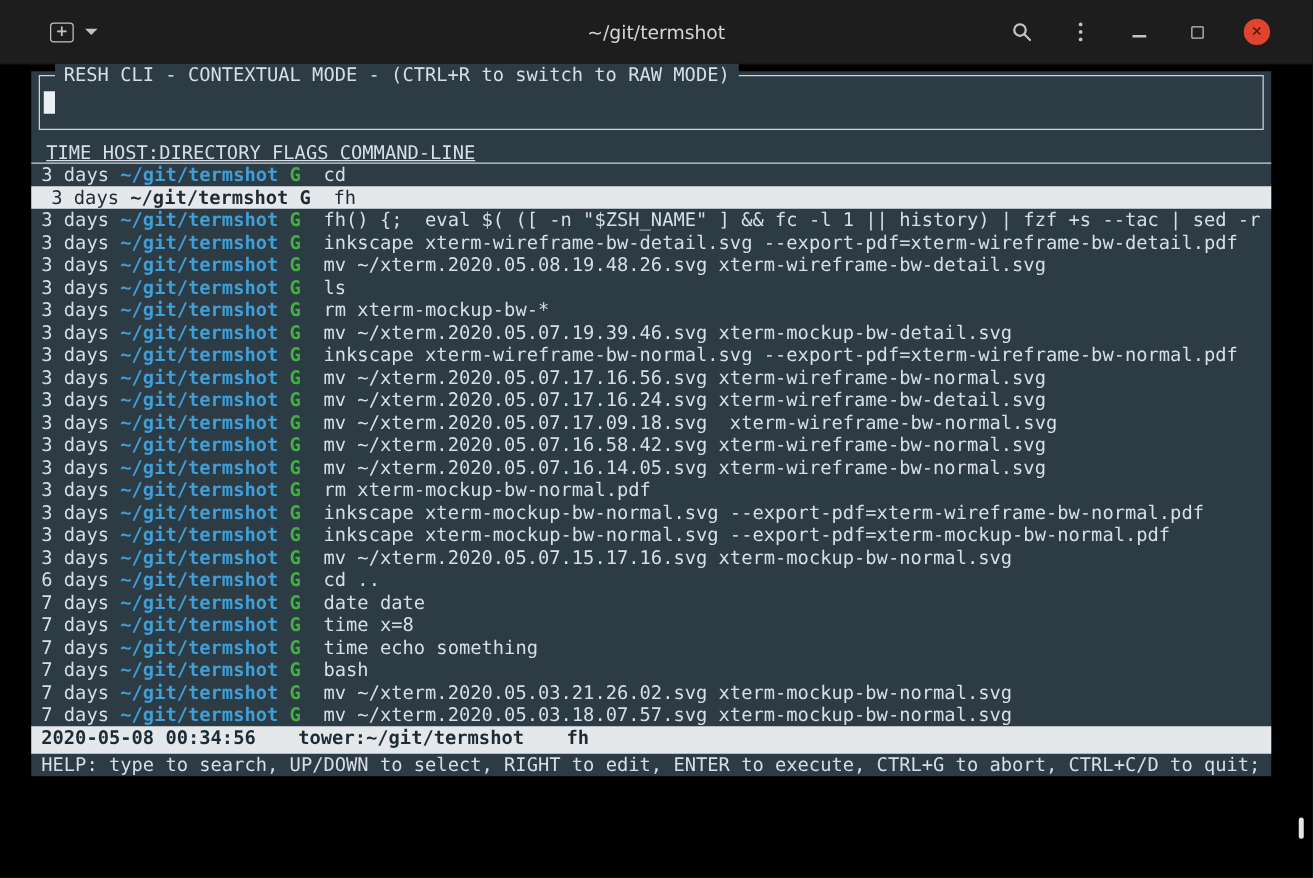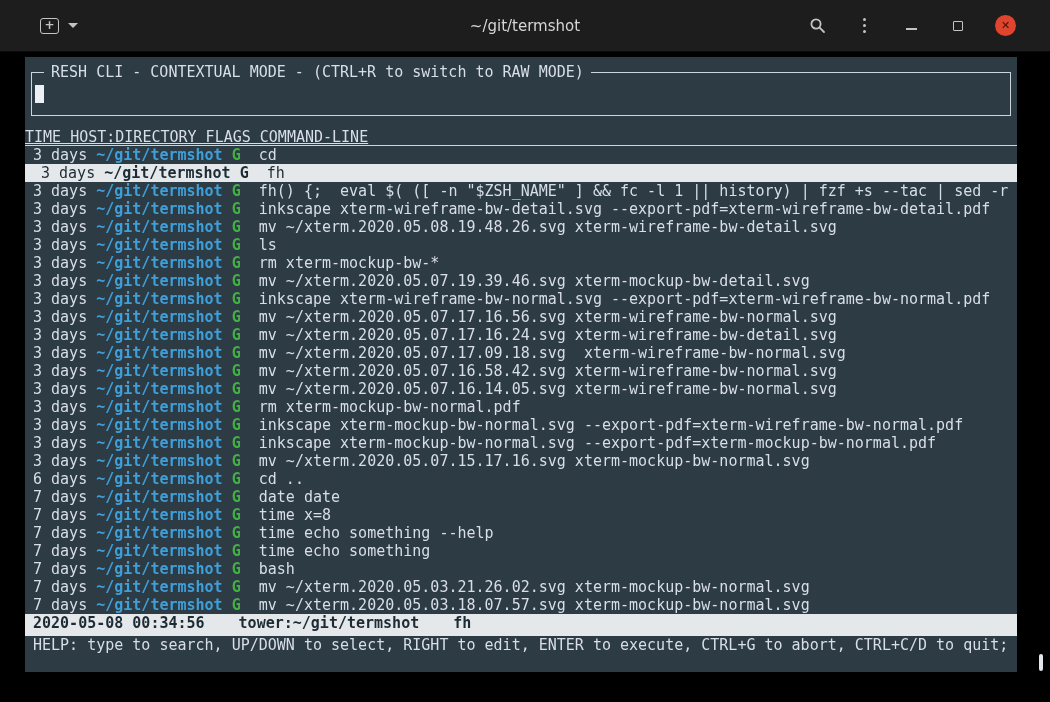--- a/index.html
+++ b/index.html
@@ -50,32 +50,32 @@
     width: 992px;
     background: var(--background, #2d3b45);
     color: var(--foreground, #d8dee9);
     font-family: "DejaVu Sans Mono", "Liberation Mono", monospace;
     font-size: 15px; line-height: 18px;
     padding-top: 3px;
   }
 
   
   .search-box {
-    position: relative; margin: 12px 6px; height: 44px;
+    position: relative; margin: 0 6px; height: 44px;
     border: 1px solid var(--line, #ccd5da);
   }
   .box-title {
     position: absolute; top: -10px; left: 12px;
     background: var(--background, #2d3b45); padding: 0 7px;
     color: var(--foreground, #d8dee9); white-space: pre;
   }
   .cursor-block { position: absolute; left: 3px; top: 12px; width: 9px; height: 18px; background: #eceff4; }
 
   .table-header {
-    margin-top: 9px; height: 18px; padding-left: 0;
+    margin-top: 9px; height: 18px; padding-left: 12px;
     border-bottom: 1px solid var(--line, #ccd5da);
     white-space: pre; overflow: hidden;
     text-decoration: underline;
   }
 
   .rows { }
   .row { height: 18px; white-space: pre; overflow: hidden; padding-left: 8px; }
   .row .t { color: var(--foreground, #d8dee9); }
   .row .h { color: var(--host, #3f9fd8); font-weight: bold; }
   .row .f { color: var(--flag, #43b043); font-weight: bold; }
@@ -85,21 +85,21 @@
     color: var(--selection-fg, #1d2b35);
   }
 
   .status-bar {
     height: 22px; background: var(--selection-bg, #e4e8ea); color: var(--selection-fg, #1d2b35);
     font-weight: bold; white-space: pre; overflow: hidden;
     display: flex; padding-left: 8px;
   }
   .status-gap { display: inline-block; width: 34px; }
 
-  .help-line { height: 36px; padding-left: 8px; white-space: pre; overflow: hidden; }
+  .help-line { height: 18px; padding-left: 8px; white-space: pre; overflow: hidden; }
 
   .scrollbar-thumb {
     position: absolute; right: 7px; bottom: 31px; width: 4px; height: 17px;
     background: #e2e6e9; border-radius: 2px;
   }
 </style>
 </head>
 <body>
 
 <div class="window">
@@ -165,21 +165,20 @@
           <div class="row"><span class="t">3 days </span><span class="h">~/git/termshot</span><span class="f"> G</span><span class="c">  mv ~/xterm.2020.05.07.17.09.18.svg  xterm-wireframe-bw-normal.svg</span></div>
           <div class="row"><span class="t">3 days </span><span class="h">~/git/termshot</span><span class="f"> G</span><span class="c">  mv ~/xterm.2020.05.07.16.58.42.svg xterm-wireframe-bw-normal.svg</span></div>
           <div class="row"><span class="t">3 days </span><span class="h">~/git/termshot</span><span class="f"> G</span><span class="c">  mv ~/xterm.2020.05.07.16.14.05.svg xterm-wireframe-bw-normal.svg</span></div>
           <div class="row"><span class="t">3 days </span><span class="h">~/git/termshot</span><span class="f"> G</span><span class="c">  rm xterm-mockup-bw-normal.pdf</span></div>
           <div class="row"><span class="t">3 days </span><span class="h">~/git/termshot</span><span class="f"> G</span><span class="c">  inkscape xterm-mockup-bw-normal.svg --export-pdf=xterm-wireframe-bw-normal.pdf</span></div>
           <div class="row"><span class="t">3 days </span><span class="h">~/git/termshot</span><span class="f"> G</span><span class="c">  inkscape xterm-mockup-bw-normal.svg --export-pdf=xterm-mockup-bw-normal.pdf</span></div>
           <div class="row"><span class="t">3 days </span><span class="h">~/git/termshot</span><span class="f"> G</span><span class="c">  mv ~/xterm.2020.05.07.15.17.16.svg xterm-mockup-bw-normal.svg</span></div>
           <div class="row"><span class="t">6 days </span><span class="h">~/git/termshot</span><span class="f"> G</span><span class="c">  cd ..</span></div>
           <div class="row"><span class="t">7 days </span><span class="h">~/git/termshot</span><span class="f"> G</span><span class="c">  date date</span></div>
           <div class="row"><span class="t">7 days </span><span class="h">~/git/termshot</span><span class="f"> G</span><span class="c">  time x=8</span></div>
-          <div class="row"><span class="t">7 days </span><span class="h">~/git/termshot</span><span class="f"> G</span><span class="c">  time echo something --help</span></div>
           <div class="row"><span class="t">7 days </span><span class="h">~/git/termshot</span><span class="f"> G</span><span class="c">  time echo something</span></div>
           <div class="row"><span class="t">7 days </span><span class="h">~/git/termshot</span><span class="f"> G</span><span class="c">  bash</span></div>
           <div class="row"><span class="t">7 days </span><span class="h">~/git/termshot</span><span class="f"> G</span><span class="c">  mv ~/xterm.2020.05.03.21.26.02.svg xterm-mockup-bw-normal.svg</span></div>
           <div class="row"><span class="t">7 days </span><span class="h">~/git/termshot</span><span class="f"> G</span><span class="c">  mv ~/xterm.2020.05.03.18.07.57.svg xterm-mockup-bw-normal.svg</span></div>
         </div>
 
       <div class="status-bar">
         <span>2020-05-08 00:34:56</span>
         <span class="status-gap"></span>
         <span>tower:~/git/termshot</span>

